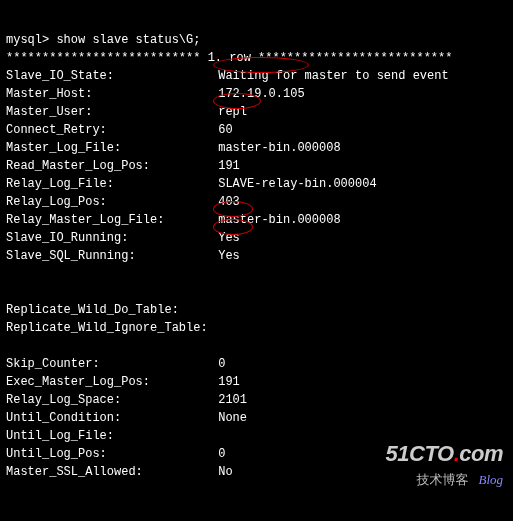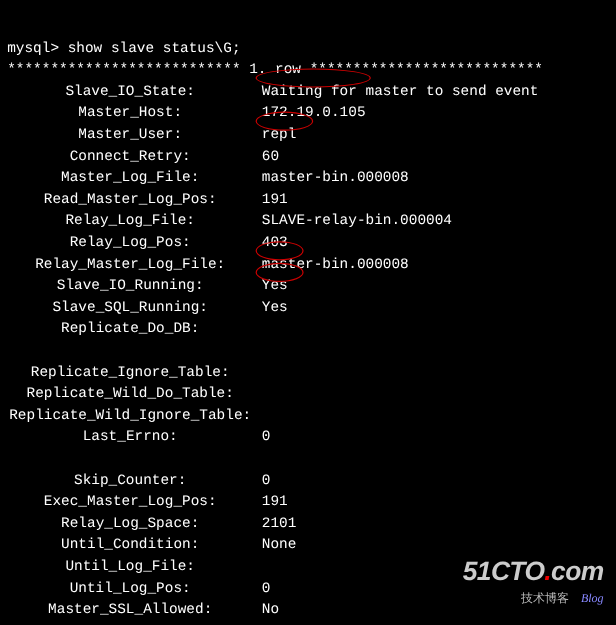--- a/index.html
+++ b/index.html
@@ -10,53 +10,53 @@
       font-size: 12px;
       width: 513px;
       height: 521px;
       padding: 3px 6px;
       line-height: 1.5;
       position: relative;
       overflow: hidden;
     }
     .prompt-line { white-space: pre; margin-top: 28px; }
     .row { white-space: pre; }
-    .label { display: inline-block; width: 205px; text-align: center; }
+    .label { display: inline-block; width: 205px; text-align: left; }
     .value { display: inline-block; }
     .circle {
       position: absolute;
       border: 1.5px solid #c00;
       border-radius: 50%;
       pointer-events: none;
     }
     .c1 { left: 213px; top: 57px; width: 96px; height: 16px; }
     .c2 { left: 213px; top: 93px; width: 48px; height: 16px; }
     .c3 { left: 213px; top: 201px; width: 40px; height: 16px; }
     .c4 { left: 213px; top: 219px; width: 40px; height: 16px; }
     .watermark {
       position: absolute;
       right: 10px;
-      bottom: 14px;
+      bottom: 32px;
       text-align: right;
       pointer-events: none;
     }
     .wm-main {
       font-family: Arial, sans-serif;
       font-weight: bold;
       font-size: 22px;
       font-style: italic;
       color: #ccc;
       text-shadow: 1px 1px 2px #000, -1px -1px 1px #000;
       letter-spacing: -0.5px;
     }
     .wm-main .dot { color: #e00; }
     .wm-main .com { color: #ccc; }
     .wm-sub {
       font-family: sans-serif;
-      font-size: 10px;
+      font-size: 13px;
       color: #bbb;
       text-shadow: 1px 1px 1px #000;
     }
     .wm-sub .blog {
       font-family: cursive;
       font-style: italic;
       color: #88f;
       margin-left: 10px;
     }
   </style>
@@ -70,26 +70,24 @@
     <div class="row"><span class="label">Master_Host:</span><span class="value"> 172.19.0.105</span></div>
     <div class="row"><span class="label">Master_User:</span><span class="value"> repl</span></div>
     <div class="row"><span class="label">Connect_Retry:</span><span class="value"> 60</span></div>
     <div class="row"><span class="label">Master_Log_File:</span><span class="value"> master-bin.000008</span></div>
     <div class="row"><span class="label">Read_Master_Log_Pos:</span><span class="value"> 191</span></div>
     <div class="row"><span class="label">Relay_Log_File:</span><span class="value"> SLAVE-relay-bin.000004</span></div>
     <div class="row"><span class="label">Relay_Log_Pos:</span><span class="value"> 403</span></div>
     <div class="row"><span class="label">Relay_Master_Log_File:</span><span class="value"> master-bin.000008</span></div>
     <div class="row"><span class="label">Slave_IO_Running:</span><span class="value"> Yes</span></div>
     <div class="row"><span class="label">Slave_SQL_Running:</span><span class="value"> Yes</span></div>
-    <div class="row"><span class="label">Replicate_Do_DB:</span><span class="value"> </span></div>
     <div class="row"><span class="value"> </span></div>
-    <div class="row"><span class="label">Replicate_Ignore_Table:</span><span class="value"> </span></div>
+    <div class="row"><span class="value"> </span></div>
     <div class="row"><span class="label">Replicate_Wild_Do_Table:</span><span class="value"> </span></div>
     <div class="row"><span class="label">Replicate_Wild_Ignore_Table:</span><span class="value"> </span></div>
-    <div class="row"><span class="label">Last_Errno:</span><span class="value"> 0</span></div>
     <div class="row"><span class="value"> </span></div>
     <div class="row"><span class="label">Skip_Counter:</span><span class="value"> 0</span></div>
     <div class="row"><span class="label">Exec_Master_Log_Pos:</span><span class="value"> 191</span></div>
     <div class="row"><span class="label">Relay_Log_Space:</span><span class="value"> 2101</span></div>
     <div class="row"><span class="label">Until_Condition:</span><span class="value"> None</span></div>
     <div class="row"><span class="label">Until_Log_File:</span><span class="value"> </span></div>
     <div class="row"><span class="label">Until_Log_Pos:</span><span class="value"> 0</span></div>
     <div class="row"><span class="label">Master_SSL_Allowed:</span><span class="value"> No</span></div>
   </div>
 

